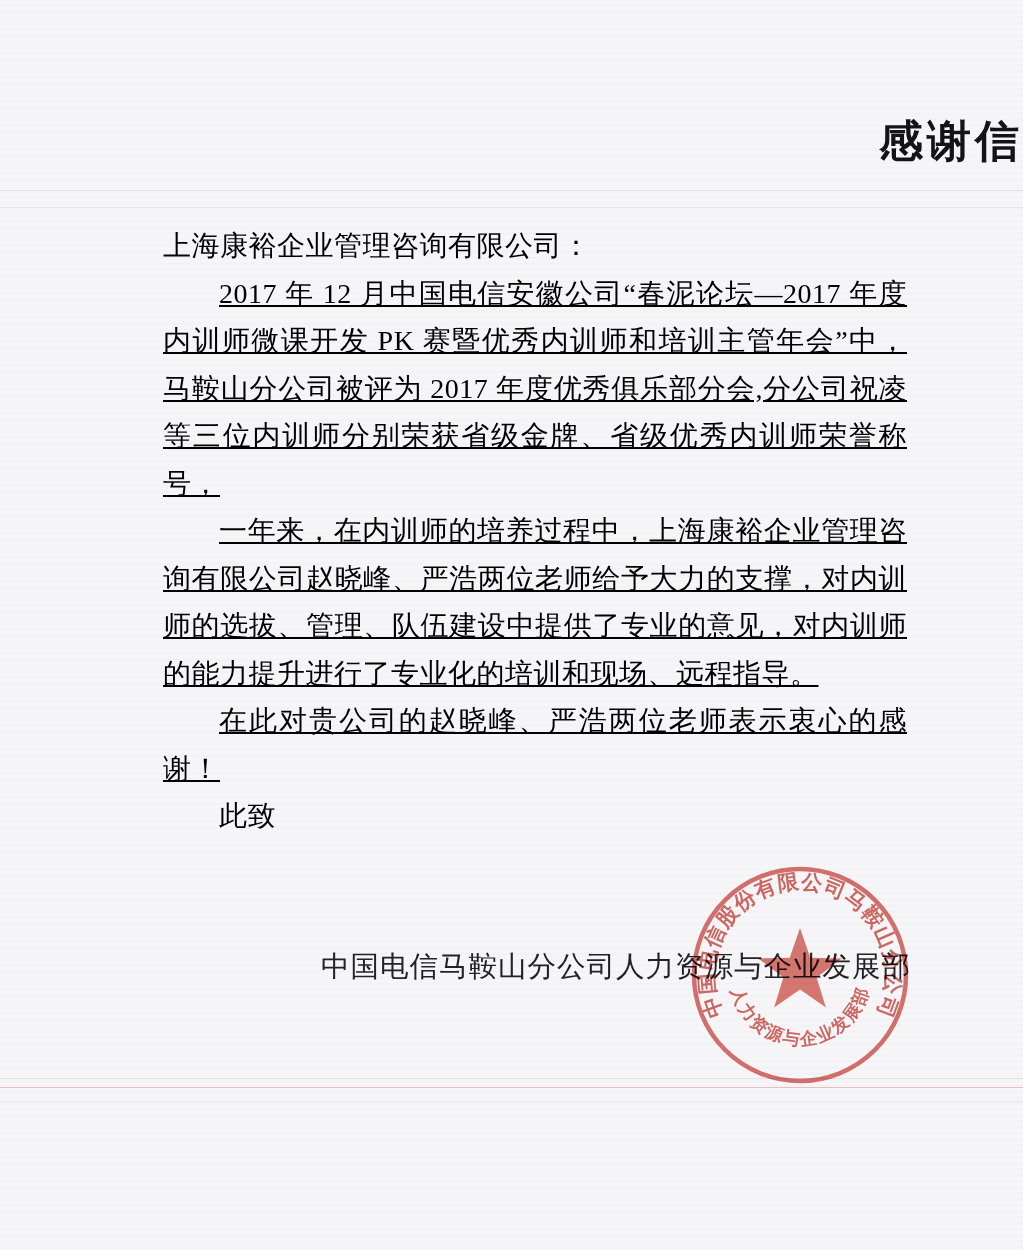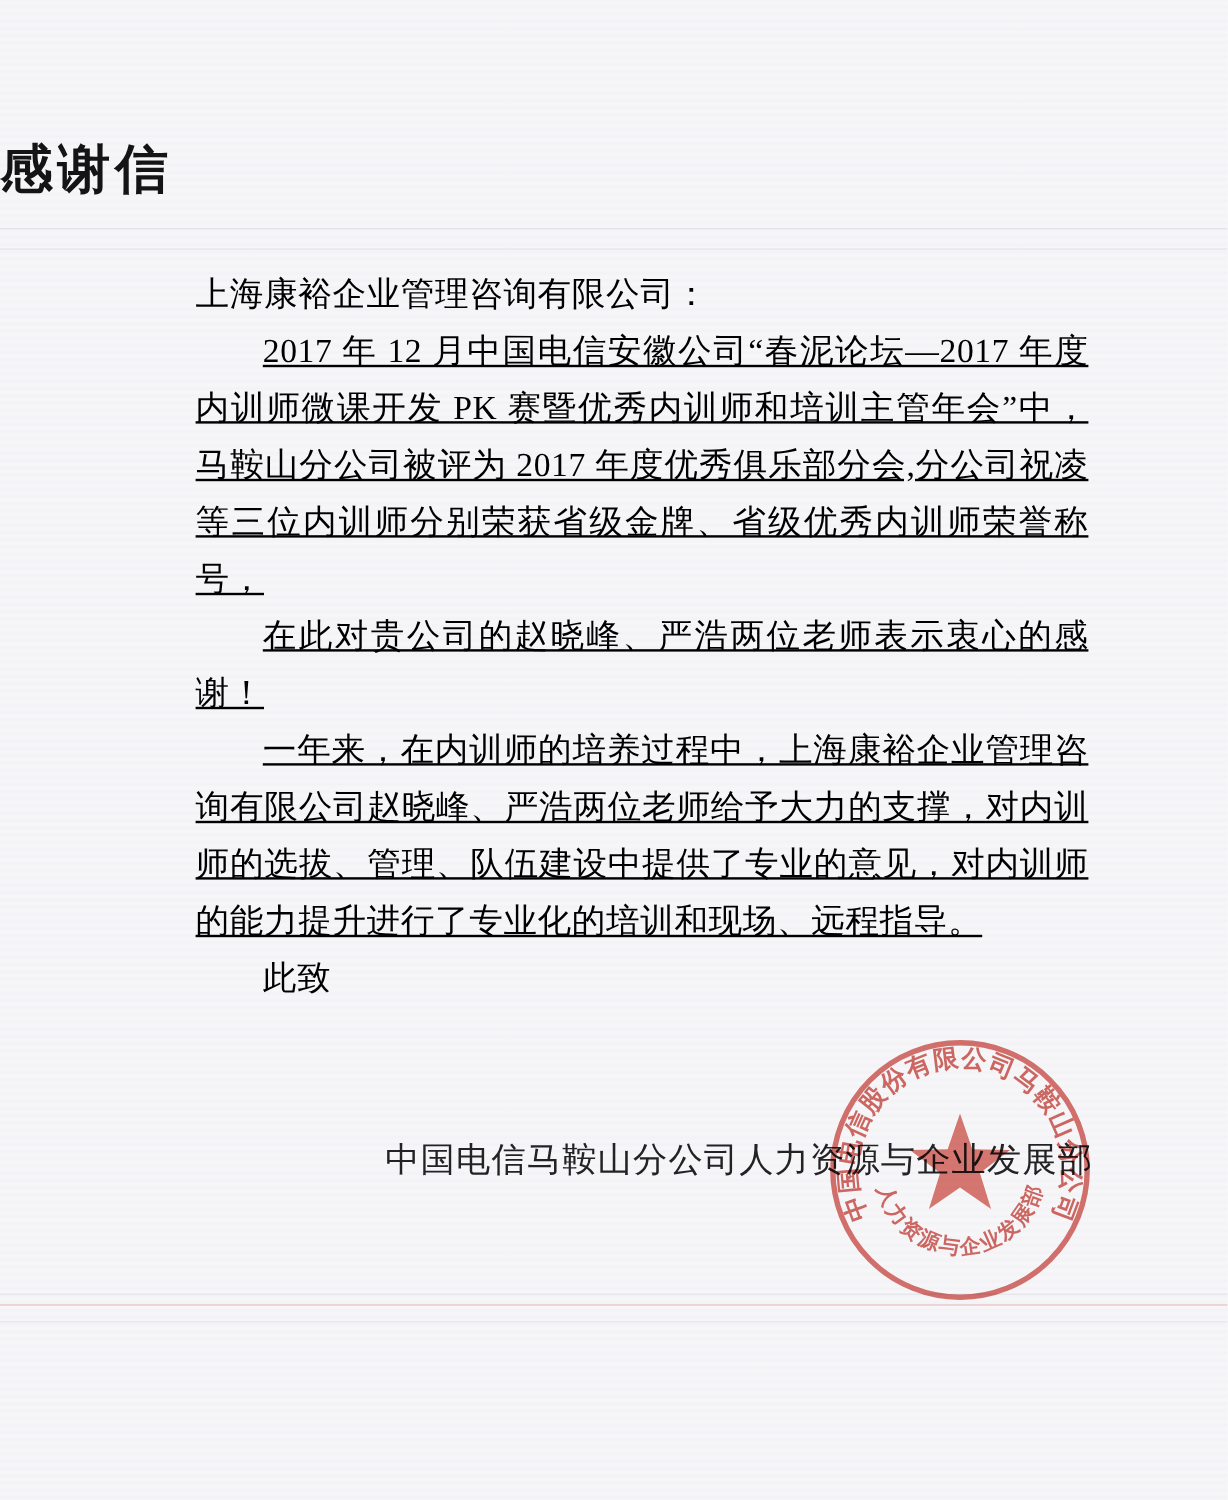--- a/index.html
+++ b/index.html
@@ -33,21 +33,21 @@
     pointer-events: none;
   }
   .scanline.gray { background: rgba(185, 190, 202, 0.30); }
   .scanline.pink { background: rgba(224, 142, 142, 0.55); }
 
   .title {
     position: absolute;
     top: 112px;
     left: 0;
     width: 100%;
-    text-align: left;
+    text-align: right;
     font-size: 44px;
     font-weight: bold;
     letter-spacing: 4px;
     color: #141416;
   }
 
   .body-text {
     position: absolute;
     left: 163px;
     top: 222px;
@@ -115,22 +115,22 @@
 <div class="scanline gray" style="top:207px"></div>
 <div class="scanline gray" style="top:1078px"></div>
 <div class="scanline pink" style="top:1087px"></div>
 <div class="scanline gray" style="top:1101px"></div>
 
 <div class="title">感谢信</div>
 
 <div class="body-text">
   <p>上海康裕企业管理咨询有限公司：</p>
   <p class="indent">2017 年 12 月中国电信安徽公司“春泥论坛—2017 年度内训师微课开发 PK 赛暨优秀内训师和培训主管年会”中，马鞍山分公司被评为 2017 年度优秀俱乐部分会,分公司祝凌等三位内训师分别荣获省级金牌、省级优秀内训师荣誉称号，</p>
+  <p class="indent">一年来，在内训师的培养过程中，上海康裕企业管理咨询有限公司赵晓峰、严浩两位老师给予大力的支撑，对内训师的选拔、管理、队伍建设中提供了专业的意见，对内训师的能力提升进行了专业化的培训和现场、远程指导。</p>
   <p class="indent">在此对贵公司的赵晓峰、严浩两位老师表示衷心的感谢！</p>
-  <p class="indent">一年来，在内训师的培养过程中，上海康裕企业管理咨询有限公司赵晓峰、严浩两位老师给予大力的支撑，对内训师的选拔、管理、队伍建设中提供了专业的意见，对内训师的能力提升进行了专业化的培训和现场、远程指导。</p>
   <p class="closing-cizhi">此致</p>
 </div>
 
 <div class="signature-block">
   <div class="signature-line">中国电信马鞍山分公司人力资源与企业发展部</div>
 </div>
 
 <svg class="seal" viewBox="0 0 230 230" aria-hidden="true">
   <circle cx="115" cy="115" r="106" fill="none" stroke="#d4605a" stroke-width="4.5"></circle>
   <polygon fill="#d9685f" points="115,68 125.3,97.8 156.8,98.4 131.6,117.4 140.9,147.6 115,129.5 89.1,147.6 98.4,117.4 73.2,98.4 104.7,97.8"></polygon>

